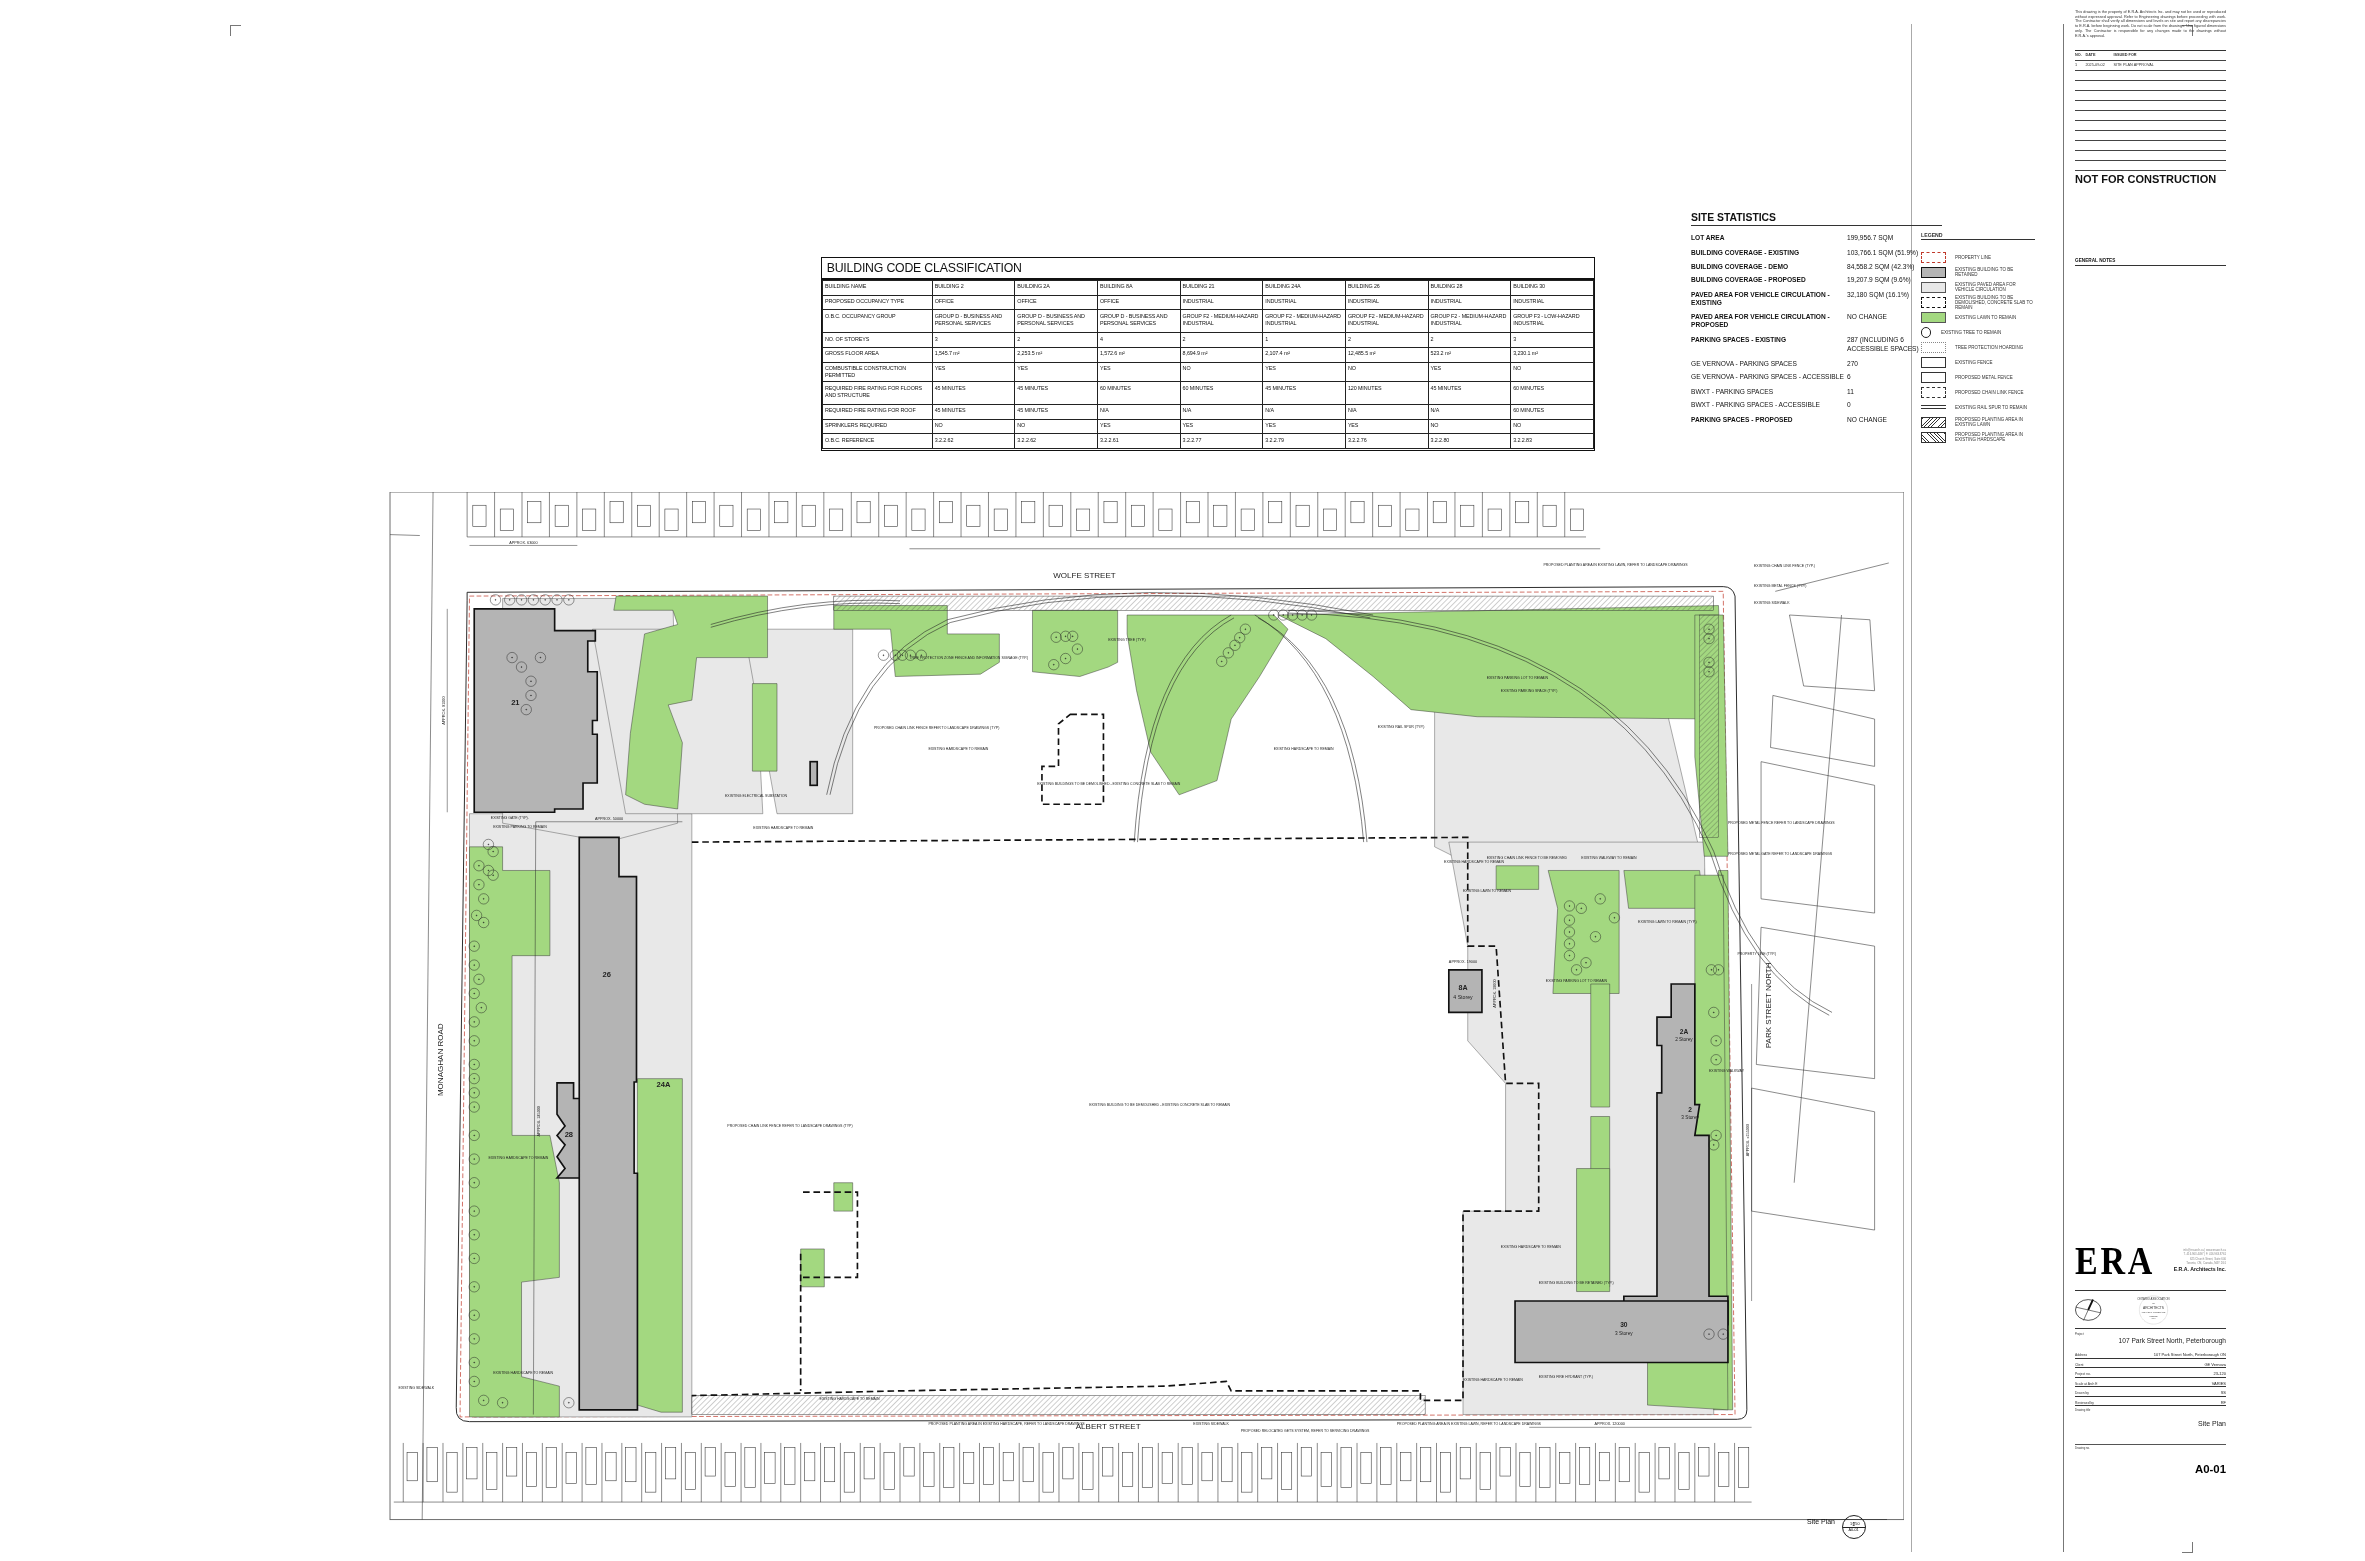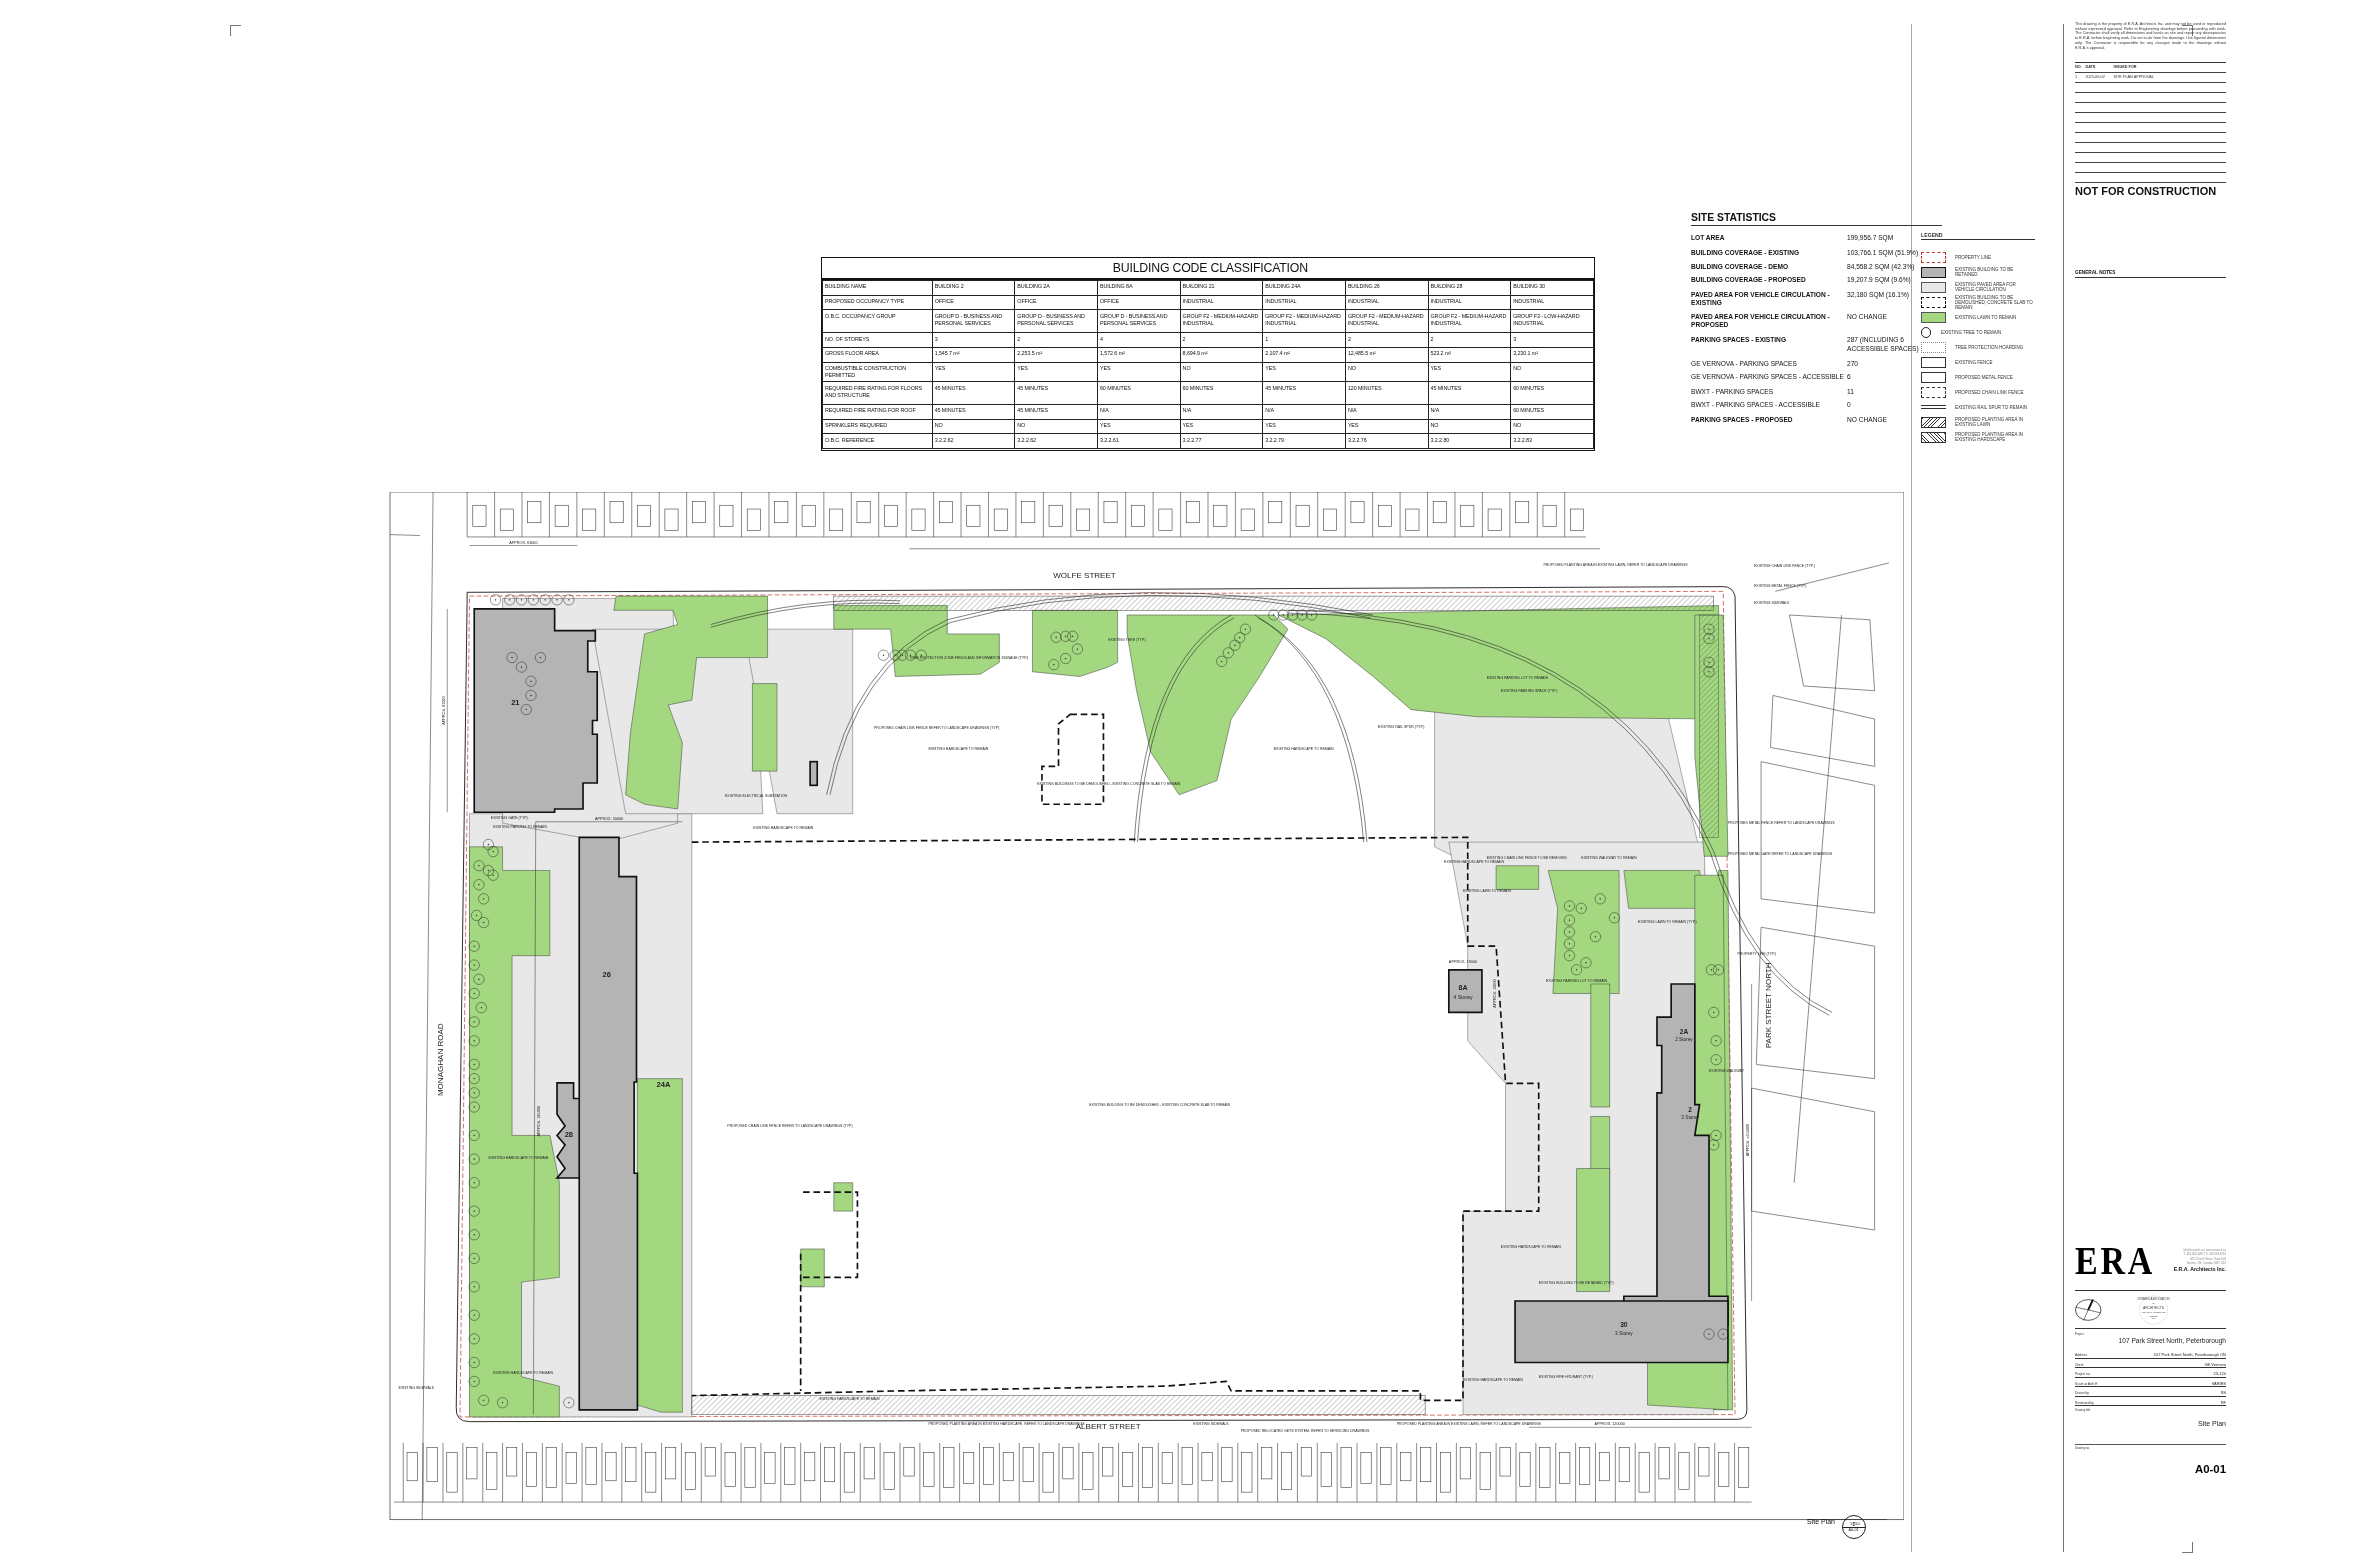--- a/index.html
+++ b/index.html
@@ -2,21 +2,21 @@
 <html style="font-size:7.6px"><head>
 <meta charset="utf-8">
 <style>
   html,body{margin:0;padding:0;background:#fff;}
   body{width:2413px;height:1561px;position:relative;overflow:hidden;font-family:"Liberation Sans",sans-serif;color:#111;}
   .abs{position:absolute;}
   
   .crop{position:absolute;border-color:#777;border-style:solid;border-width:0;}
   
   #bcc{left:821px;top:257px;width:774px;height:194px;border:1.9px solid #111;box-sizing:border-box;}
-  #bcc .title{height:20px;border-bottom:2.4px solid #111;font-family:"Liberation Sans Narrow","Liberation Sans",sans-serif;font-size:12.3px;line-height:20px;padding-left:4.7px;letter-spacing:-0.2px;text-align:center;}
+  #bcc .title{height:20px;border-bottom:2.4px solid #111;font-family:"Liberation Sans Narrow","Liberation Sans",sans-serif;font-size:12.3px;line-height:20px;padding-left:4.7px;letter-spacing:-0.2px;}
   #bcc table{width:100%;border-collapse:collapse;table-layout:fixed;font-size:5.4px;letter-spacing:-0.1px;}
   #bcc td{border:0.7px solid #222;padding:2.4px 1.9px;vertical-align:top;line-height:7px;}
   #bcc td:first-child{width:105px;}
   #bcc tr{height:14.7px;}
   #bcc tr.tall td{height:17px;}
   
   #stats{left:1691px;top:212px;width:251px;font-size:6.6px;}
   #stats .hdr{font-weight:bold;font-size:10.4px;border-bottom:0.9px solid #333;padding-bottom:1.9px;margin-bottom:8.5px;}
   #stats .row{display:flex;margin-bottom:4.7px;line-height:8.5px;}
   #stats .row .k{width:156px;}
@@ -24,21 +24,21 @@
   #stats .b .k{font-weight:bold;}
   #stats .gap{margin-top:6.6px;}
   
   .vline{position:absolute;width:1.4px;background:#777;}
   
   #legend{left:1921px;top:232px;width:114px;font-size:4.5px;color:#333;}
   #legend .hdr{font-weight:bold;font-size:5.2px;border-bottom:0.7px solid #333;padding-bottom:1.4px;margin-bottom:9.5px;}
   #legend .item{display:flex;align-items:center;height:15px;}
   #legend .sw{width:24.6px;height:10.4px;margin-right:9.5px;box-sizing:border-box;flex:none;position:relative;}
   
-  #tb{left:2075px;top:22px;width:151px;font-size:3.8px;color:#333;}
+  #tb{left:2075px;top:10px;width:151px;font-size:3.8px;color:#333;}
   #tb .disc{text-align:justify;line-height:4.7px;}
   #tb .issue{margin-top:11.4px;border-top:0.7px solid #333;}
   #tb .issue .r{display:flex;height:9px;align-items:center;border-bottom:0.7px solid #444;}
   #tb .issue .r span:nth-child(1){width:10.4px;}
   #tb .issue .r span:nth-child(2){width:28px;}
   #tb .nfc{font-weight:bold;font-size:11px;margin-top:2.8px;color:#111;}
   #tb .gn{font-weight:bold;font-size:4.7px;border-bottom:0.7px solid #333;margin-top:73px;padding-bottom:1.4px;color:#111;}
   #tb2{left:2075px;top:1249px;width:151px;color:#333;}
   #tb2 .logo{display:flex;align-items:flex-start;height:38px;border-bottom:0.7px solid #333;padding-bottom:2.8px;}
   #tb2 .logo .mark{font-family:"Liberation Serif",serif;font-weight:bold;font-size:34px;line-height:30px;letter-spacing:2.8px;color:#000;transform:scaleY(1.2);transform-origin:bottom;}

